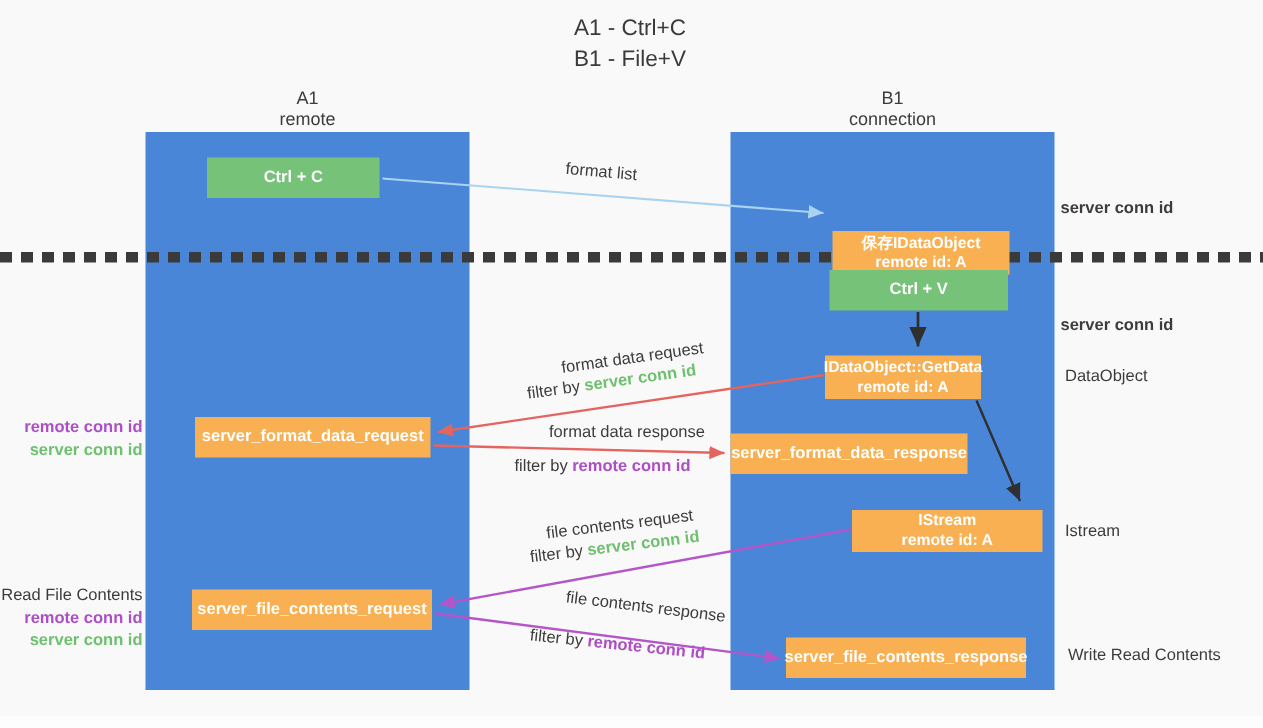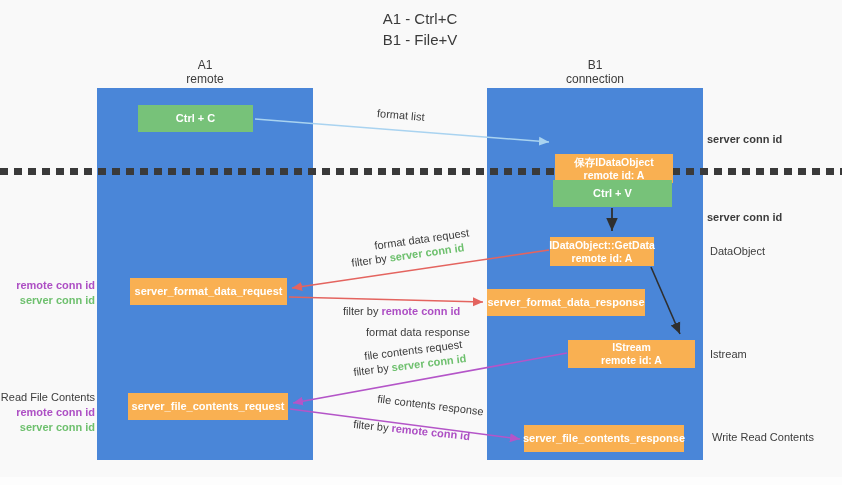--- a/index.html
+++ b/index.html
@@ -58,21 +58,21 @@
   .edge-label {
     position: absolute; font-size: 11px; color: #3c3c3c; white-space: nowrap;
   }
   .id-green  { color: #6ec06e; font-weight: bold; }
   .id-purple { color: #ad4fc4; font-weight: bold; }
   .flt { margin-right: 3px; }
 
   .el-format-list      { left: 377px; top: 109px; transform: rotate(5deg); }
   .el-fdr              { left: 374px; top: 233px; transform: rotate(-8deg); }
   .el-fdr-filter       { left: 351px; top: 249px; transform: rotate(-8deg); }
-  .el-fdresp           { left: 366px; top: 282px; margin-top: 44px; }
+  .el-fdresp           { left: 366px; top: 282px; }
   .el-fdresp-filter    { left: 343px; top: 305px; }
   .el-fcr              { left: 364px; top: 344px; transform: rotate(-7deg); }
   .el-fcr-filter       { left: 353px; top: 359px; transform: rotate(-7deg); }
   .el-fcresp           { left: 377px; top: 399px; transform: rotate(7deg); }
   .el-fcresp-filter    { left: 353px; top: 424px; transform: rotate(6deg); }
 
   .side-label {
     position: absolute; font-size: 11px; white-space: nowrap; color: #3c3c3c;
   }
   .sl-right-scid-top { left: 707px; top: 133px; }

